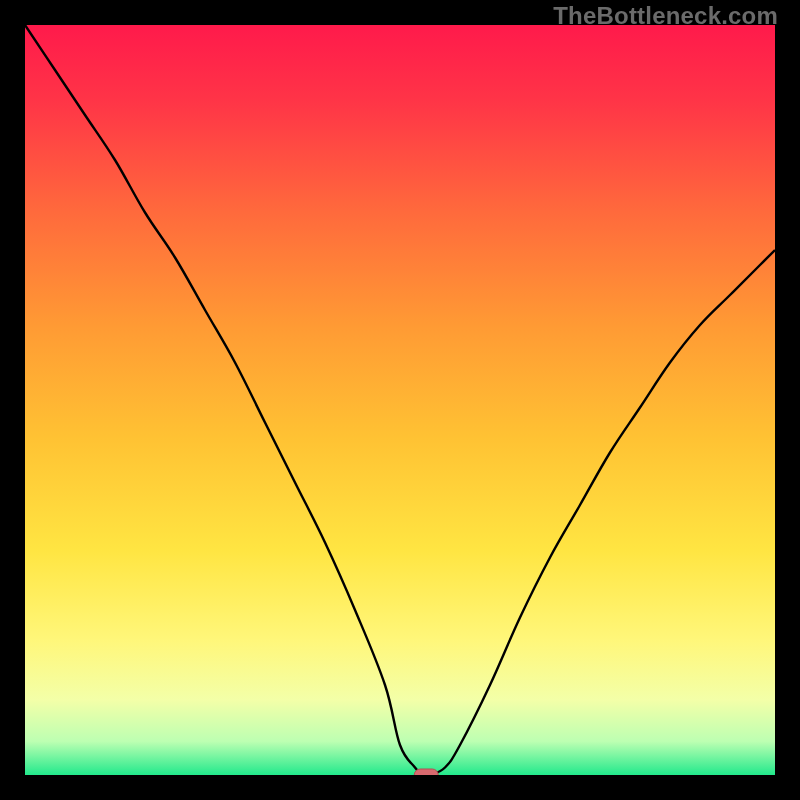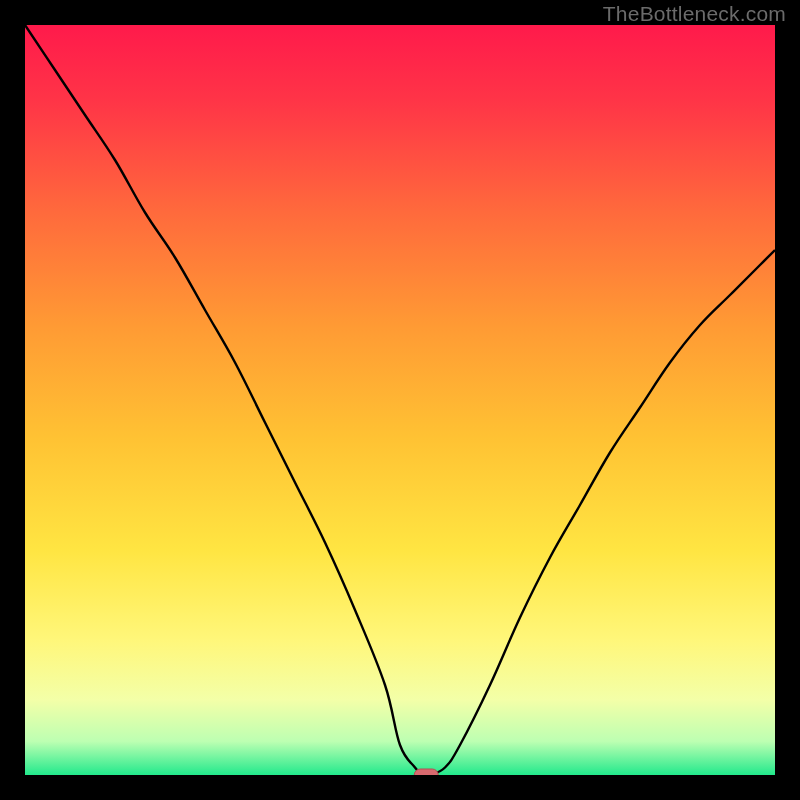--- a/index.html
+++ b/index.html
@@ -13,24 +13,24 @@
   }
   .frame {
     position: relative;
     width: 800px;
     height: 800px;
     background: #000;
   }
   .watermark {
     position: absolute;
     top: 2px;
-    right: 14px;
+    right: 22px;
     color: #6b6b6b;
-    font-size: 21px;
-    font-weight: 400;
+    font-size: 24px;
+    font-weight: 700;
     letter-spacing: 0.2px;
   }
   .plot {
     position: absolute;
     left: 25px;
     top: 25px;
     width: 750px;
     height: 750px;
   }
   svg { display: block; }

